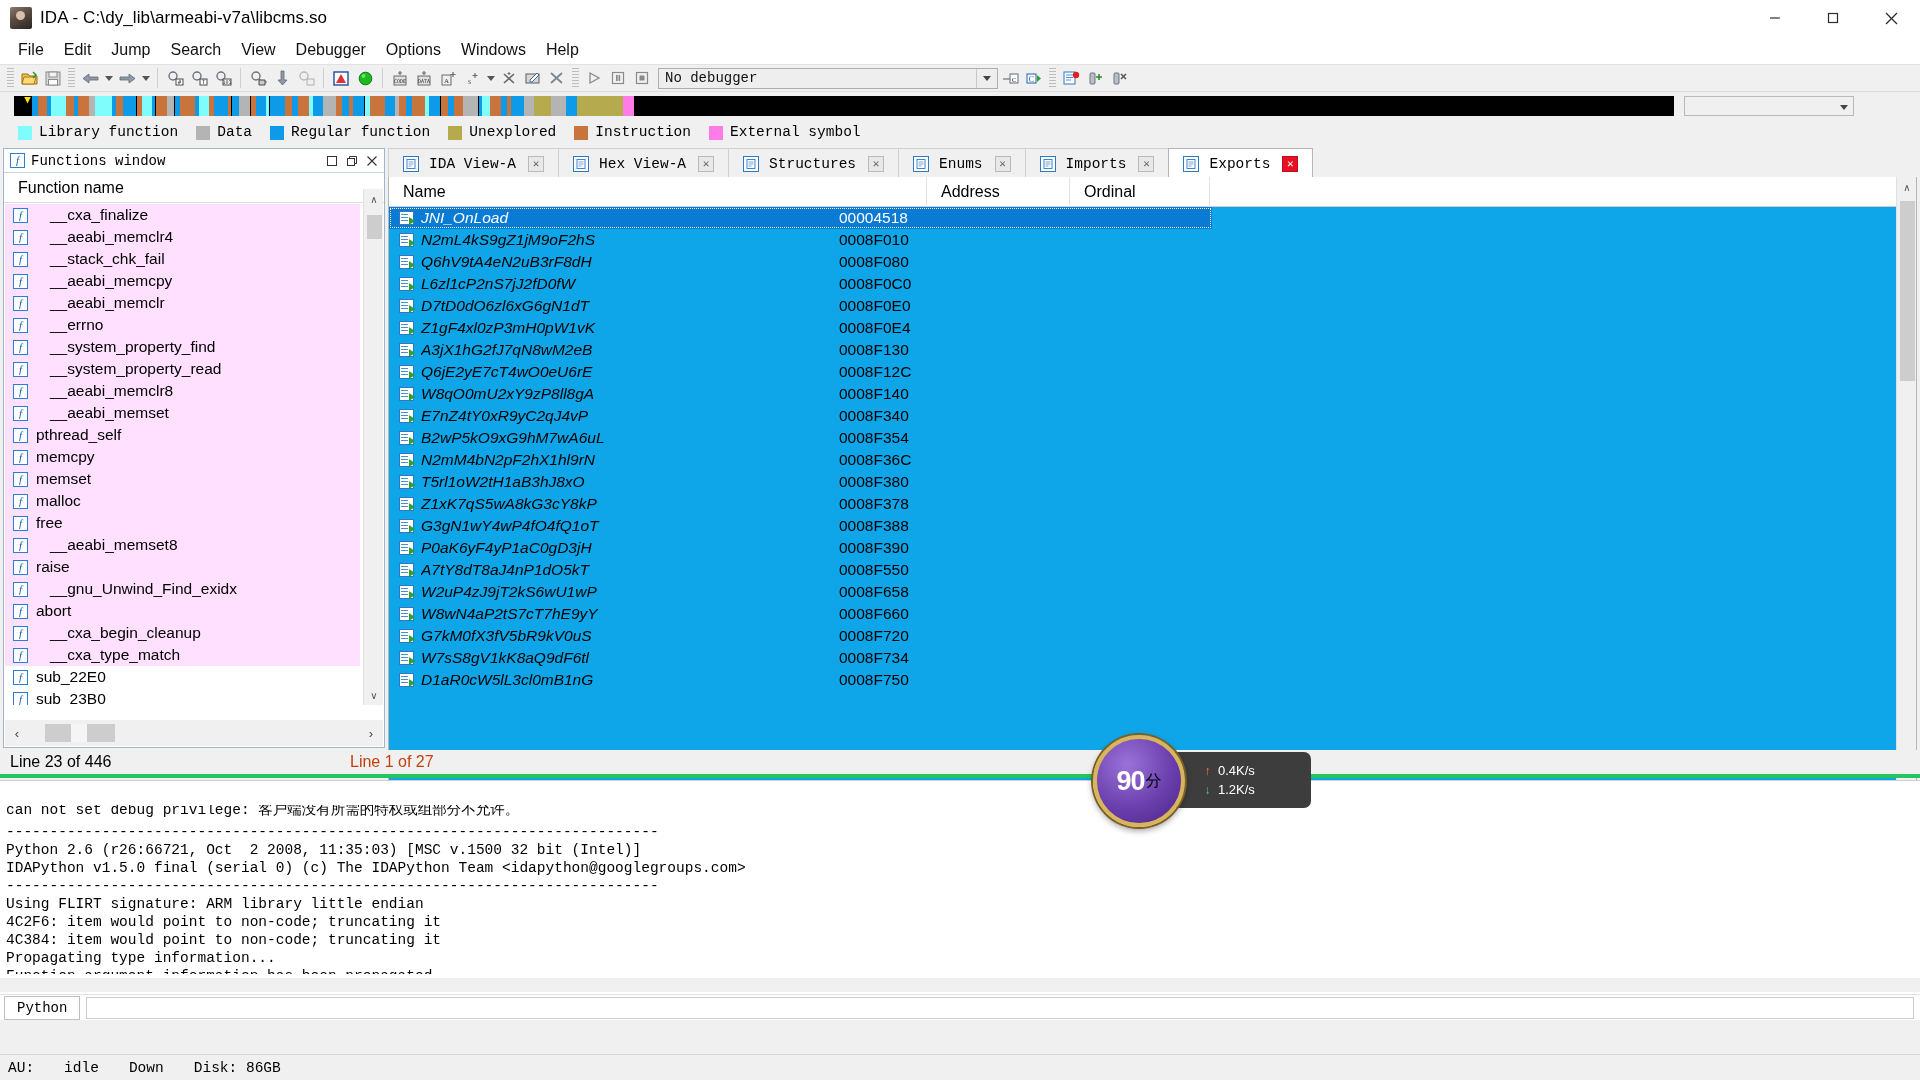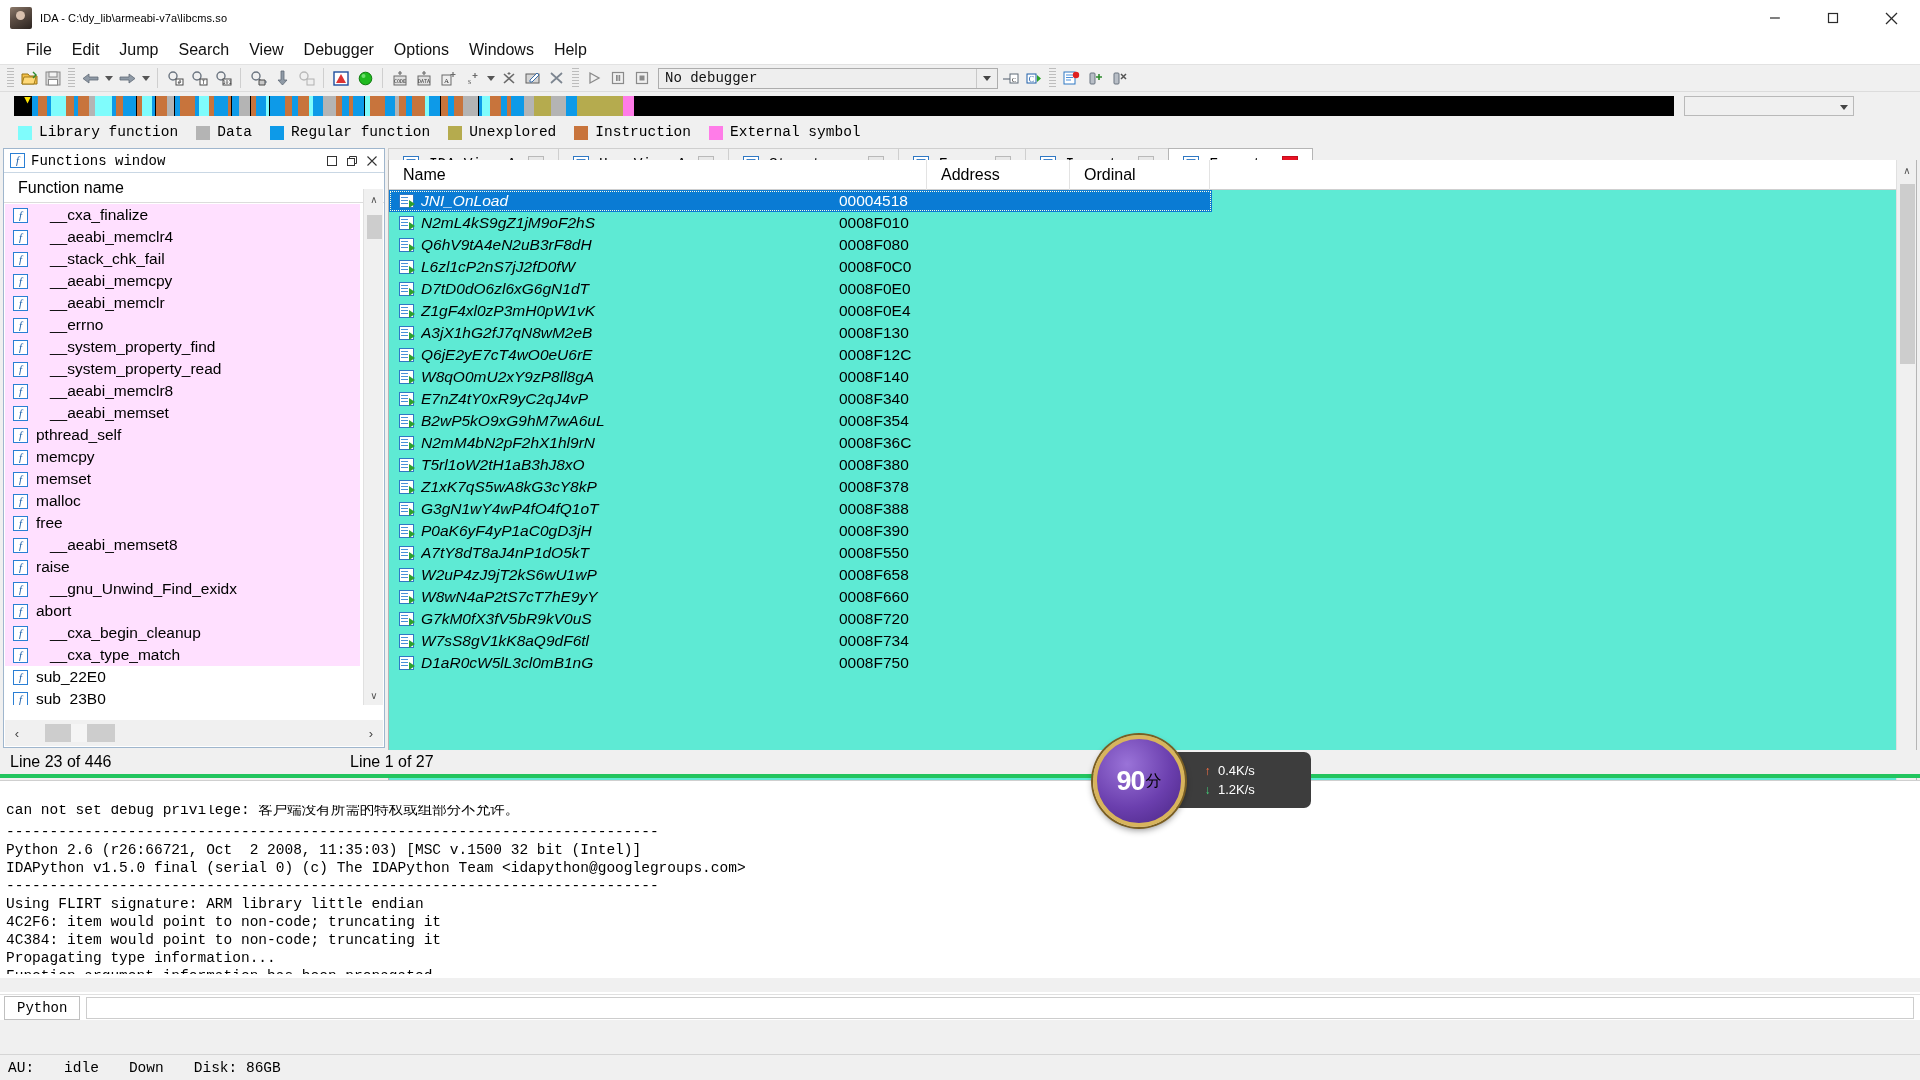--- a/index.html
+++ b/index.html
@@ -18,32 +18,32 @@
   }
   .title-icon {
     width:22px; height:22px; margin-left:10px; margin-right:8px;
     background:linear-gradient(150deg,#8c7a6b 0%, #5d4e44 40%, #2b2420 100%);
     border-radius:2px; position:relative; flex:none;
   }
   .title-icon::after{
     content:""; position:absolute; left:6px; top:4px; width:9px; height:9px;
     border-radius:50%; background:#d8c0ad;
   }
-  .title-text { font-size:11px; color:#000; letter-spacing:.1px; }
+  .title-text { font-size:17px; color:#000; letter-spacing:.1px; }
   .win-ctrls { margin-left:auto; display:flex; height:36px; }
   .win-btn {
     width:58px; height:36px; display:flex; align-items:center; justify-content:center;
     font-size:15px; color:#2b2b2b;
   }
   .win-btn svg { display:block; }
 
   
   .menubar {
     position:absolute; left:0; top:36px; width:1920px; height:28px;
-    background:#ffffff; display:flex; align-items:center; padding-left:16px;
+    background:#ffffff; display:flex; align-items:center; padding-left:8px;
   }
   .menu-item { font-size:16px; color:#111; padding:3px 10px; }
 
   
   .toolbar {
     position:absolute; left:0; top:64px; width:1920px; height:28px;
     background:#f0f0f0; border-top:1px solid #e2e2e2; border-bottom:1px solid #dcdcdc;
     display:flex; align-items:center; padding-left:4px;
   }
   .tb-grip { width:7px; height:20px; margin:0 3px;
@@ -178,22 +178,22 @@
     align-items:center; justify-content:center; font-size:9px; color:#1c5ea6;
   }
   .tab-close {
     width:16px; height:16px; margin-left:12px; flex:none;
     background:#e8e8e8; border:1px solid #b9b9b9; color:#666;
     display:flex; align-items:center; justify-content:center; font-size:11px;
   }
   .tab.active .tab-close { background:#e81123; border-color:#c20c1d; color:#fff; }
 
   .exports {
-    position:absolute; left:388px; top:160px; width:1529px; height:685px;
-    background:#5eead4; border:1px solid #b5b5b5; border-top:none;
+    position:absolute; left:388px; top:177px; width:1529px; height:685px;
+    background:#0ea5e9; border:1px solid #b5b5b5; border-top:none;
   }
   .ex-head {
     height:30px; display:flex; align-items:center;
     border-bottom:1px solid #cfcfcf; background:#fff;
   }
   .ex-col { font-size:16px; color:#000; padding-left:14px; border-right:1px solid #e3e3e3; height:30px;
     display:flex; align-items:center; }
   .ex-col.c1 { width:538px; }
   .ex-col.c2 { width:143px; }
   .ex-col.c3 { width:140px; }
@@ -220,21 +220,21 @@
     border-left:1px solid #e0e0e0;
   }
 
   
   .linebar {
     position:absolute; left:0; top:750px; width:1920px; height:28px;
     background:#f0f0f0; display:flex; align-items:center;
     border-bottom:4px solid #22c55e;
   }
   .linebar .l1 { margin-left:10px; width:340px; font-size:16px; color:#000; }
-  .linebar .l2 { font-size:16px; color:#000000; }
+  .linebar .l2 { font-size:16px; color:#c2410c; }
 
   
   .outwin {
     position:absolute; left:0; top:780px; width:1920px; height:240px;
     background:#ffffff; border-top:1px solid #cfcfcf;
   }
   .outwin-title {
     height:24px; display:flex; align-items:center; padding-left:8px;
     border-bottom:1px solid #d8d8d8;
   }

